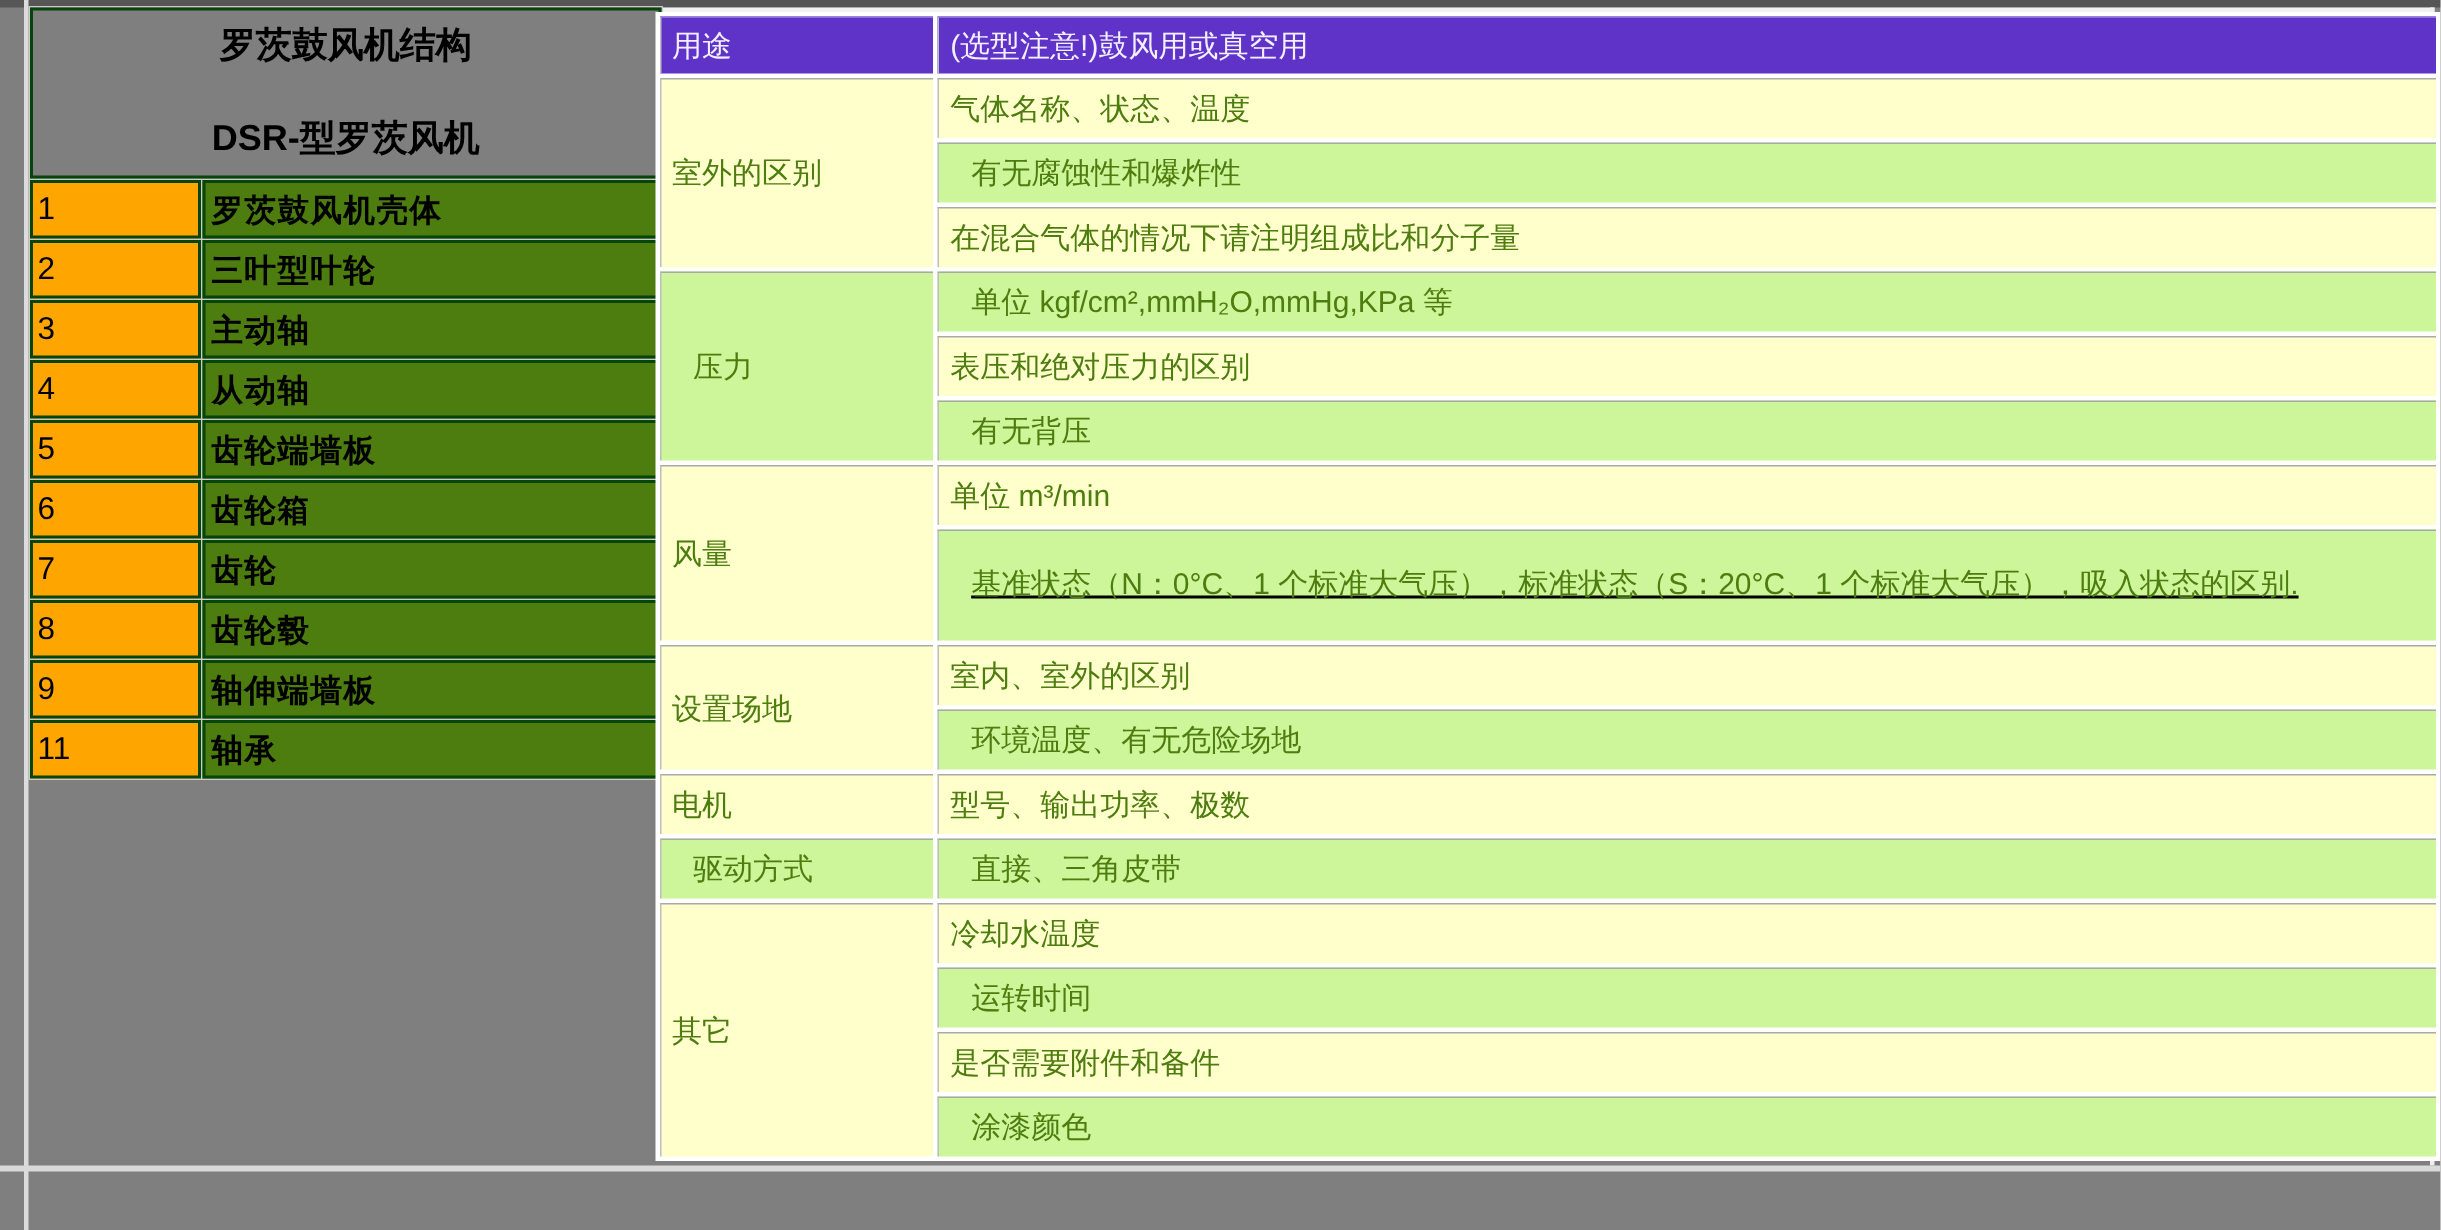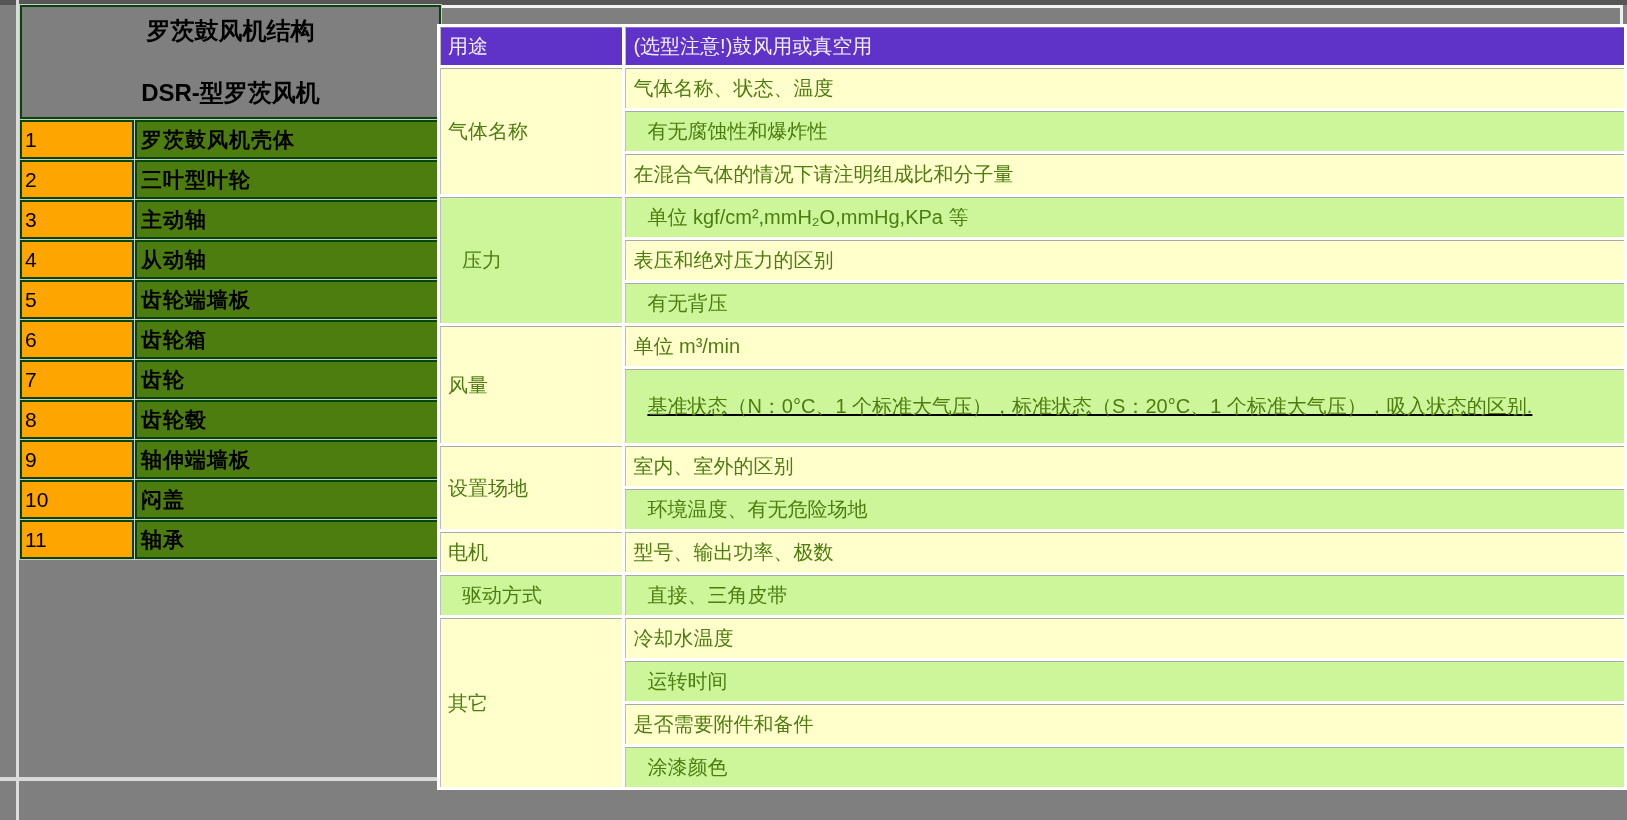--- a/index.html
+++ b/index.html
@@ -39,21 +39,21 @@
     font-size:21px;padding-left:3px;font-weight:normal;
   }
   .left-table td.part{
     background:#4d7c0f;width:297px;
     font-size:21px;font-weight:bold;padding-left:4px;letter-spacing:1px;
   }
   .left-table tr.tall-row td{height:238px;}
 
   
   .right-table{
-    position:absolute;left:437px;top:24px;
+    position:absolute;left:437px;top:8px;
     border-collapse:separate;border-spacing:3px;
     background:#ffffff;
   }
   .right-table td{
     border-top:1px solid #a9a9a9;
     border-left:1px solid #bdbdbd;
     font-size:20px;color:#4d7c0f;
     vertical-align:middle;
     padding:0 0 0 7px;
     overflow:hidden;
@@ -116,38 +116,34 @@
       </tr>
       <tr>
         <td class="num">8</td>
         <td class="part">齿轮毂</td>
       </tr>
       <tr>
         <td class="num">9</td>
         <td class="part">轴伸端墙板</td>
       </tr>
       <tr>
-        <td class="num">10</td>
-        <td class="part">闷盖</td>
-      </tr>
-      <tr>
         <td class="num">11</td>
         <td class="part">轴承</td>
       </tr>
     </tbody>
 </table>
 
 <table class="right-table">
   <tbody>
     <tr class="hdr-row">
       <td class="c1 purple">用途</td>
       <td class="c2 purple">(选型注意!)鼓风用或真空用</td>
     </tr>
   <tr>
-        <td class="c1 yellow" rowspan="3">气体名称</td>
+        <td class="c1 yellow" rowspan="3">室外的区别</td>
         <td class="c2 yellow">气体名称、状态、温度</td>
       </tr>
       <tr>
         <td class="c2 green">有无腐蚀性和爆炸性</td>
       </tr>
       <tr>
         <td class="c2 yellow">在混合气体的情况下请注明组成比和分子量</td>
       </tr>
       <tr>
         <td class="c1 green" rowspan="3">压力</td>

